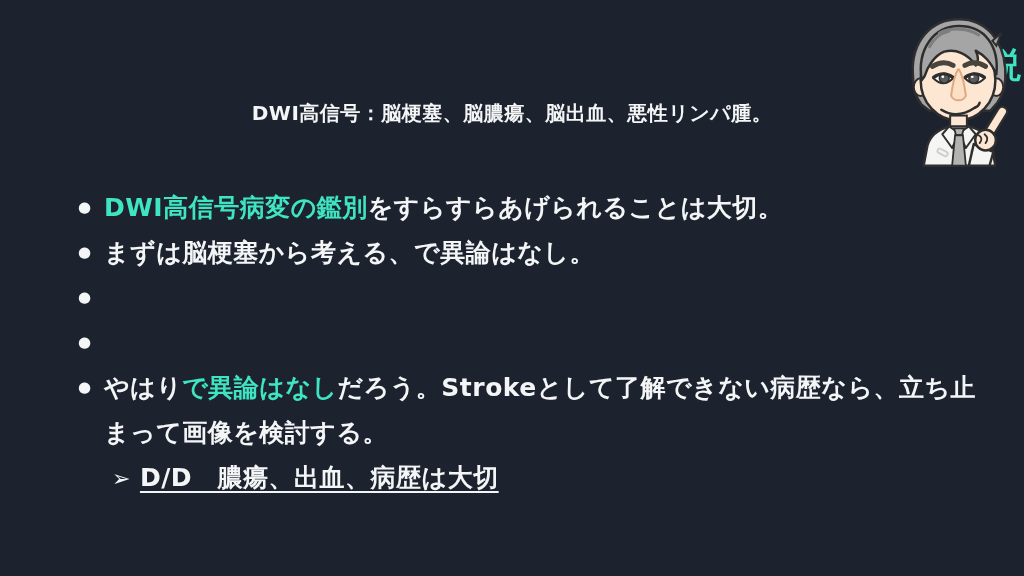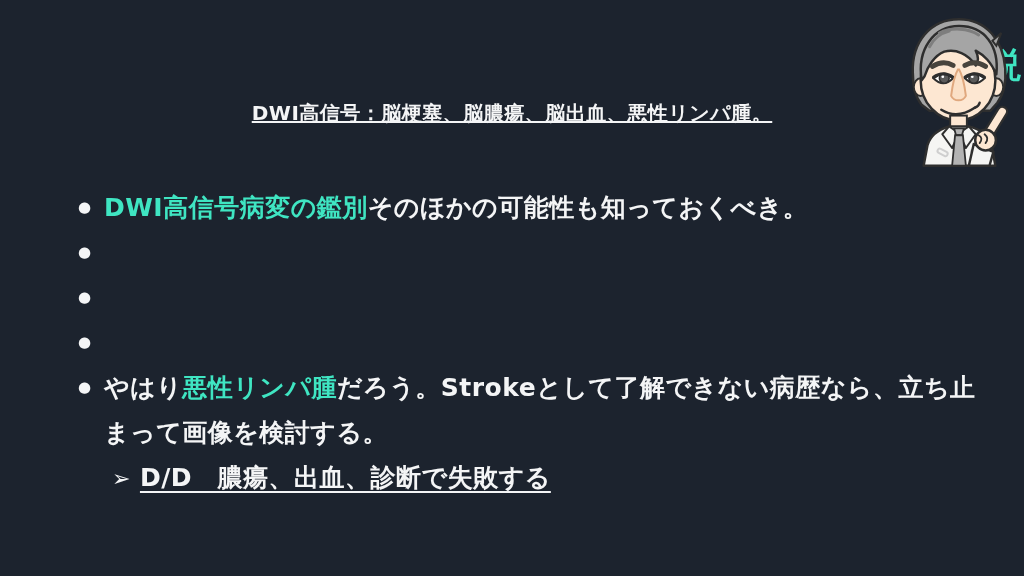--- a/index.html
+++ b/index.html
@@ -13,21 +13,21 @@
     position:relative; width:1024px; height:576px; overflow:hidden;
     background:var(--bg); color:var(--text);
     font-family:"DejaVu Sans",sans-serif; font-weight:bold;
   }
   .title{
     margin:0; padding-top:44px; text-align:right;
     font-size:35px; line-height:42px; color:var(--accent); letter-spacing:3px;
   }
   .subtitle{
     margin:13px 0 0; text-align:center;
-    font-size:20px; line-height:28px; color:var(--text); letter-spacing:0.5px;text-decoration:underline;
+    font-size:20px; line-height:28px; color:var(--text); letter-spacing:0.5px;
   }
   ul.bullets{ list-style:none; margin:58px 0 0; padding:0 46px 0 78px; }
   li.bullet{ display:flex; gap:11px; font-size:25px; line-height:45px; letter-spacing:0.5px; }
   li.bullet .marker{ flex:none; width:15px; font-size:15px; }
   .hl{ color:var(--accent); }
   .subbullet{
     display:flex; gap:9px; align-items:baseline;
     padding-left:112px; font-size:25px; line-height:45px; letter-spacing:0.5px;
   }
   .subbullet .arrow{ font-size:22px; }
@@ -41,40 +41,41 @@
 
 <div class="slide">
 
   <h1 class="title">解説</h1>
 
   <p class="subtitle">DWI高信号：脳梗塞、脳膿瘍、脳出血、悪性リンパ腫。</p>
 
   <ul class="bullets">
       <li class="bullet">
         <span class="marker">●</span>
-        <span class="bullet-text"><span class="hl">DWI高信号病変の鑑別</span><span>そのほかの可能性も知っておくべき。</span></span>
+        <span class="bullet-text"><span class="hl">DWI高信号病変の鑑別</span><span>をすらすらあげられることは大切。</span></span>
+      </li>
+      <li class="bullet">
+        <span class="marker">●</span>
+        <span class="bullet-text"><span>まずは脳梗塞から考える、で異論はなし。</span></span>
       </li>
       <li class="bullet">
         <span class="marker">●</span>
       </li>
       <li class="bullet">
         <span class="marker">●</span>
       </li>
       <li class="bullet">
         <span class="marker">●</span>
-      </li>
-      <li class="bullet">
-        <span class="marker">●</span>
-        <span class="bullet-text"><span>やはり</span><span class="hl">悪性リンパ腫</span><span>だろう。Strokeとして了解できない病歴なら、立ち止まって画像を検討する。</span></span>
+        <span class="bullet-text"><span>やはり</span><span class="hl">で異論はなし</span><span>だろう。Strokeとして了解できない病歴なら、立ち止まって画像を検討する。</span></span>
       </li>
     </ul>
 
   <div class="subbullet">
     <span class="arrow">➢</span>
-    <span class="underline">D/D　膿瘍、出血、診断で失敗する</span>
+    <span class="underline">D/D　膿瘍、出血、病歴は大切</span>
   </div>
 
   <svg class="avatar" viewBox="0 0 120 153" xmlns="http://www.w3.org/2000/svg" aria-hidden="true">
 
     <path d="M60 4 C30 4 12 28 13 58 C13 74 17 85 22 91 L30 97 L92 97 L99 89 C105 81 108 68 107 54 C105 26 88 4 60 4 Z" fill="var(--avatar-hair)" stroke="var(--avatar-line)" stroke-width="2.5"></path>
 
     <ellipse cx="21" cy="73" rx="7" ry="9" fill="var(--avatar-skin)" stroke="var(--avatar-line)" stroke-width="2"></ellipse>
     <ellipse cx="98" cy="73" rx="7" ry="9" fill="var(--avatar-skin)" stroke="var(--avatar-line)" stroke-width="2"></ellipse>
 
     <ellipse cx="59" cy="66" rx="38" ry="41" fill="var(--avatar-skin)" stroke="var(--avatar-line)" stroke-width="2.5"></ellipse>

